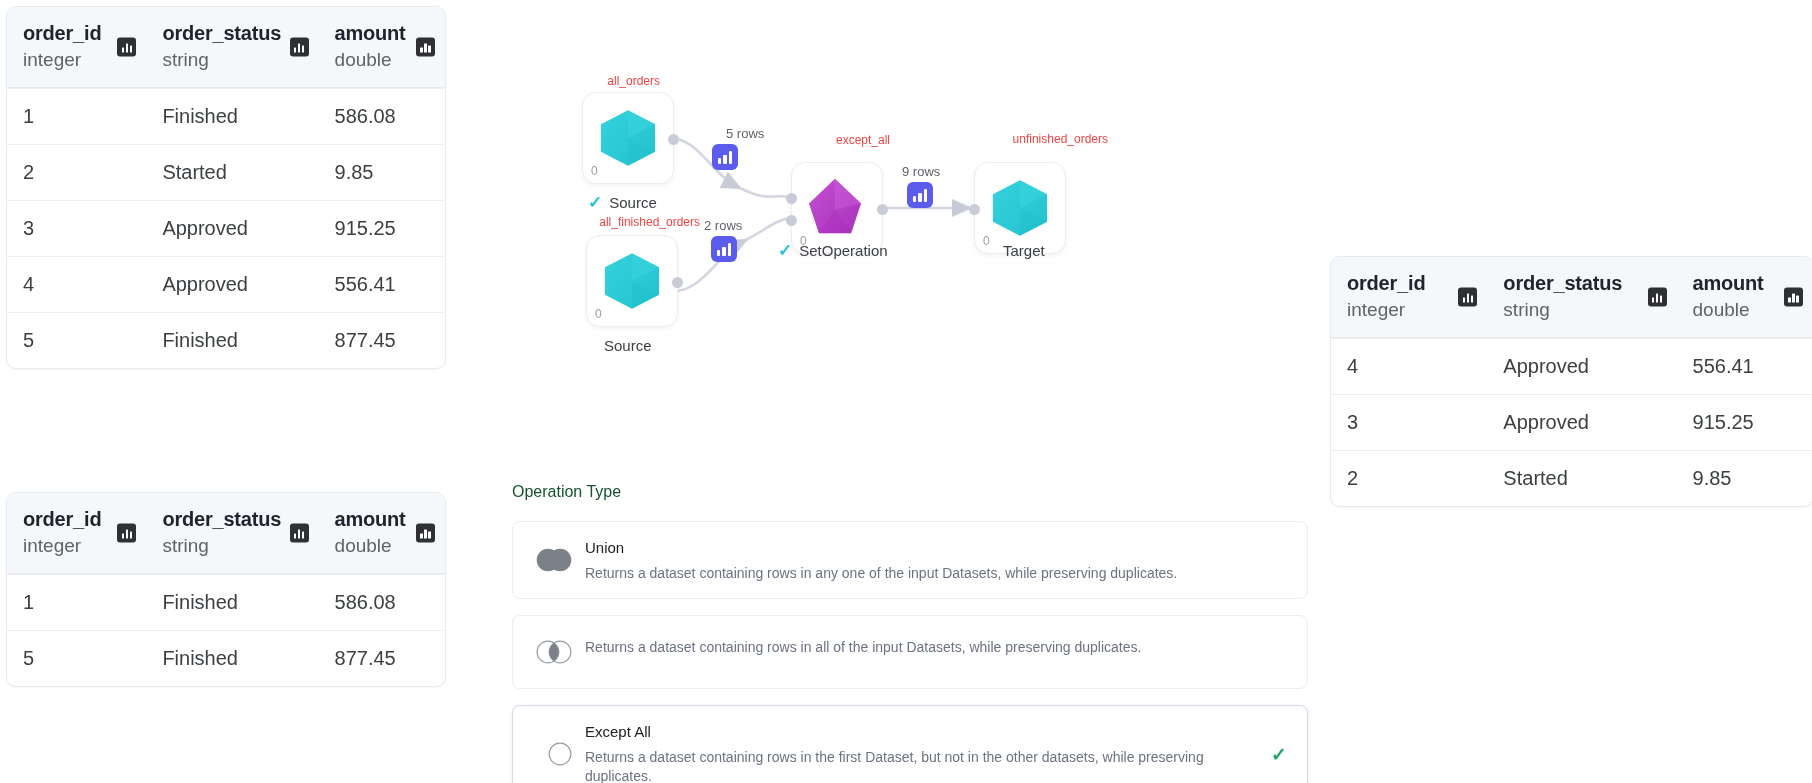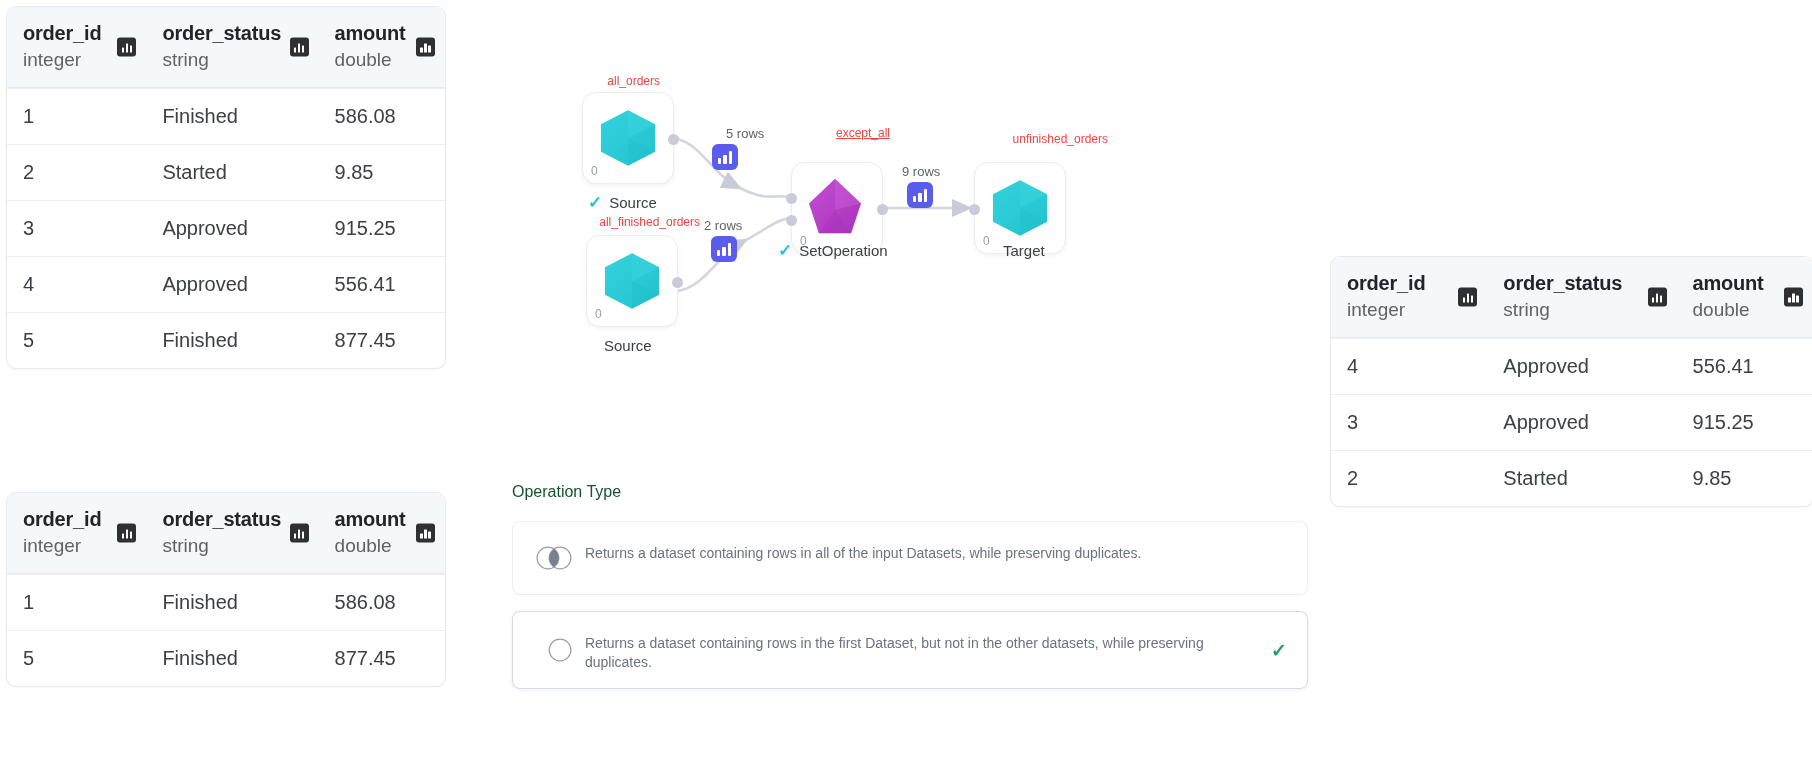--- a/index.html
+++ b/index.html
@@ -384,21 +384,21 @@
           <polygon points="50,50 91,71 50,92" fill="#1fbdc9" opacity="0.35"></polygon>
         </svg>
       </div>
       <span class="zero">0</span>
       <span class="port" style="right:-6px; top:41px;"></span>
     </div>
     <div class="node-sub" style="left:104px; top:277px;">
       <span>Source</span>
     </div>
 
-    <div class="node-title" style="left:250px; top:66px; width:140px;text-decoration:underline;">except_all</div>
+    <div class="node-title" style="left:250px; top:73px; width:140px;">except_all</div>
     <div class="node" style="left:291px; top:102px;">
       <div class="hexwrap">
         <svg viewBox="0 0 100 100" width="62" height="62">
           <defs>
               <linearGradient id="pg1" x1="0" y1="0" x2="1" y2="1">
             <stop offset="0%" stop-color="#c44fd4"></stop>
                 <stop offset="100%" stop-color="#a832ba"></stop>
           </linearGradient>
             </defs>
           <polygon points="50,6 92,46 76,94 24,94 8,46" fill="url(#pg1)"></polygon>
@@ -450,37 +450,49 @@
     <div class="rows-badge" style="left:407px; top:122px;">
         <i></i>
         <i></i>
         <i></i>
       </div>
   </div>
 
   <div id="optype">
     <div class="panel-title">Operation Type</div>
 
+    <div class="opt-card">
+      <span class="opt-venn">
+        <svg viewBox="0 0 44 30" width="38" height="26">
+          <circle cx="15" cy="15" r="13" fill="#7b8089"></circle>
+          <circle cx="29" cy="15" r="13" fill="#7b8089"></circle>
+          <path d="M22,4.2 A13,13 0 0 0 22,25.8 A13,13 0 0 1 22,4.2 Z" fill="#8c9198"></path>
+        </svg>
+      </span>
+      <div class="opt-label">Union</div>
+      <div class="opt-desc">Returns a dataset containing rows in any one of the input Datasets, while preserving duplicates.</div>
+    </div>
 
     <div class="opt-card">
       <span class="opt-venn">
         <svg viewBox="0 0 44 30" width="38" height="26">
           <circle cx="15" cy="15" r="12.6" fill="none" stroke="#9aa0a6" stroke-width="1.4"></circle>
           <circle cx="29" cy="15" r="12.6" fill="none" stroke="#9aa0a6" stroke-width="1.4"></circle>
           <path d="M22,4.6 A12.6,12.6 0 0 1 22,25.4 A12.6,12.6 0 0 1 22,4.6 Z" fill="#7b8089"></path>
         </svg>
       </span>
       <div class="opt-desc">Returns a dataset containing rows in all of the input Datasets, while preserving duplicates.</div>
     </div>
 
     <div class="opt-card selected">
       <span class="opt-venn">
         <svg viewBox="0 0 44 30" width="38" height="26">
           <circle cx="29" cy="15" r="12.6" fill="none" stroke="#9aa0a6" stroke-width="1.4"></circle>
           <path d="M15,2.4 A12.6,12.6 0 1 0 15,27.6 A12.6,12.6 0 0 1 15,2.4 Z" fill="#7b8089"></path>
         </svg>
       </span>
+      <div class="opt-label">Except All</div>
       <div class="opt-desc">Returns a dataset containing rows in the first Dataset, but not in the other datasets, while preserving duplicates.</div>
       <span class="opt-check">✓</span>
     </div>
   </div>
 
 </div>
 
 </body></html>

